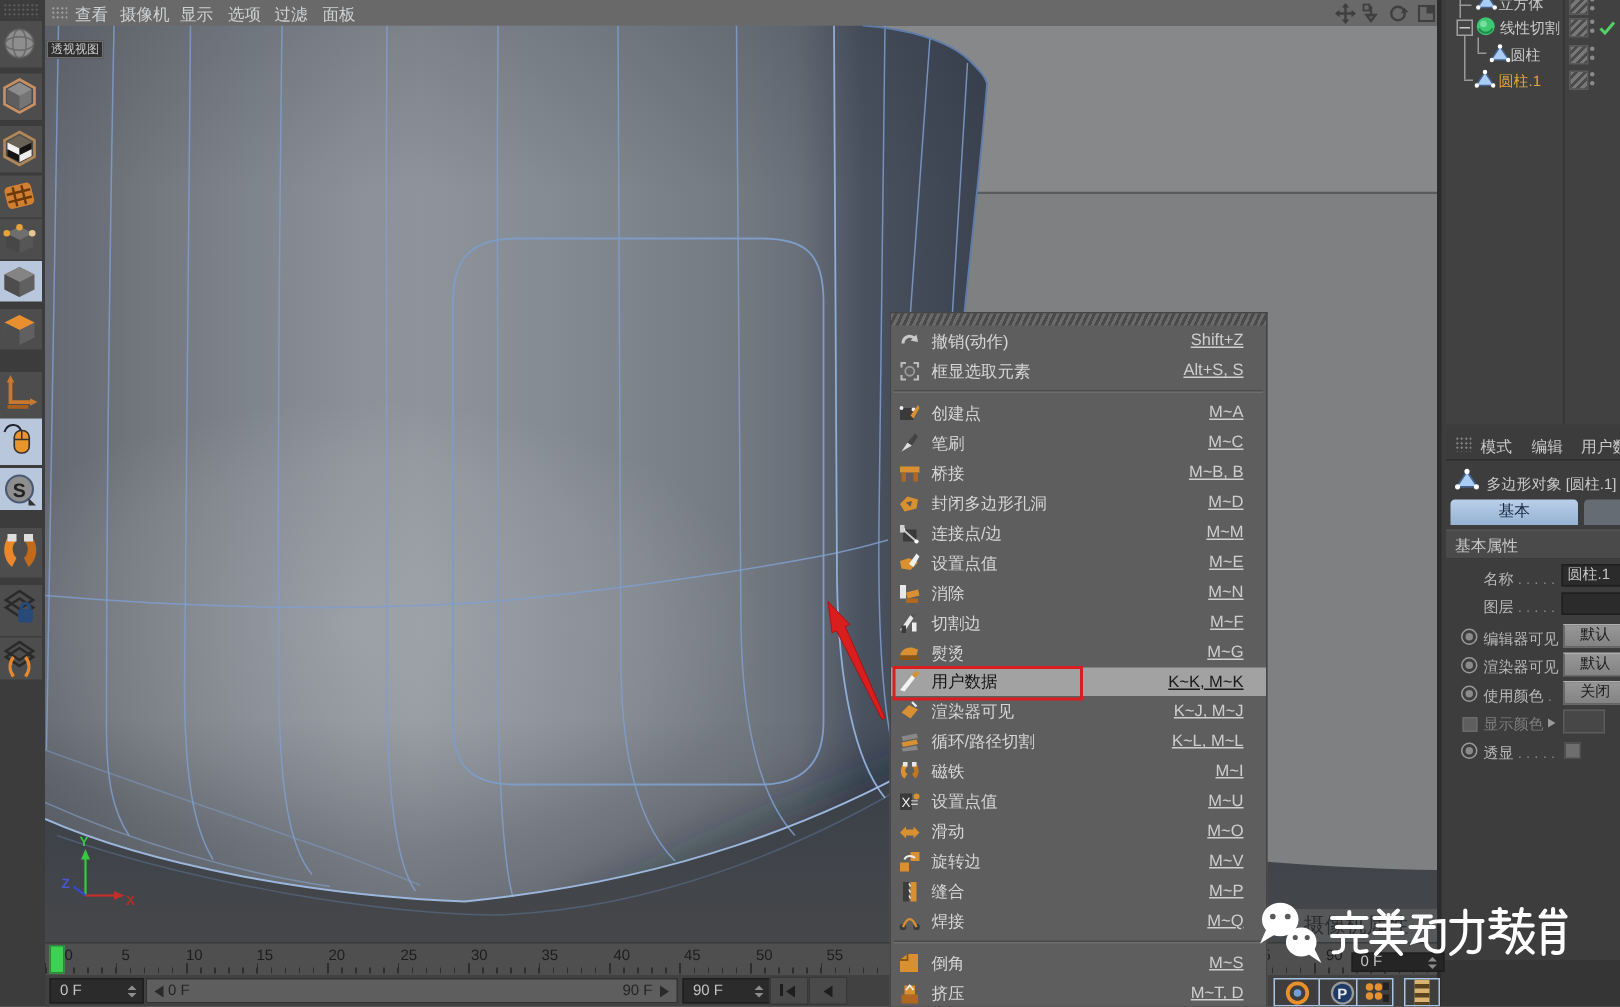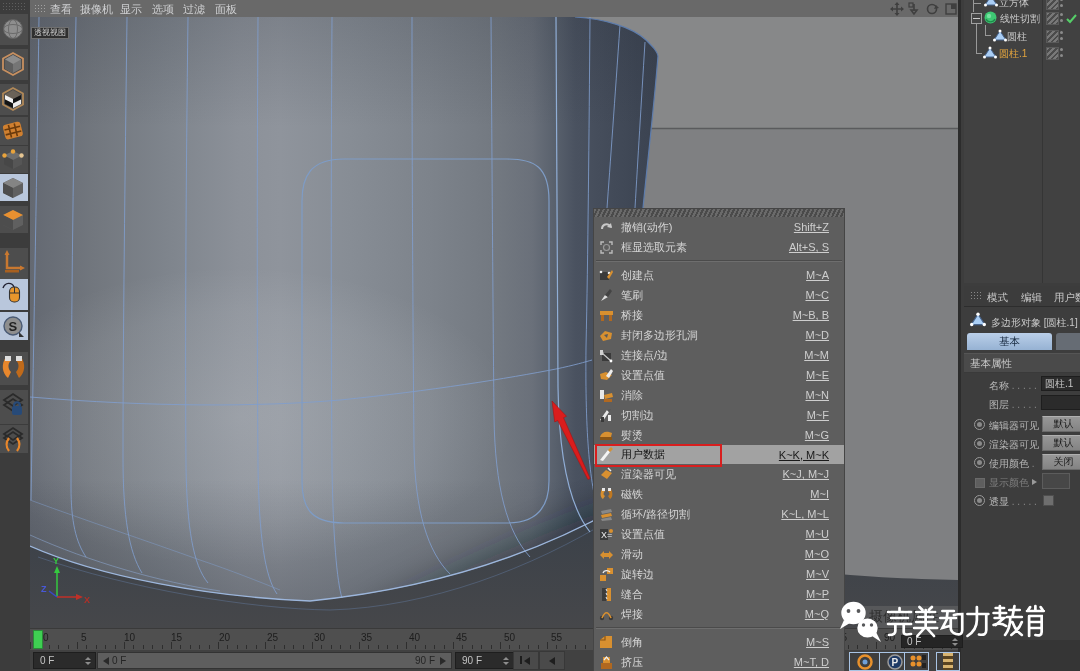--- a/index.html
+++ b/index.html
@@ -449,36 +449,36 @@
 <div class="mi">
       <svg class="mic" viewBox="0 0 15 15">
         <path d="M2,8 L7,3 L13,6 L8,12 Z" fill="#d89030"></path>
         <path d="M9,1 L12,4" stroke="#eee" stroke-width="1.5"></path>
       </svg>
       <span class="txt">渲染器可见</span>
       <span class="sc">K~J, M~J</span>
     </div>
 <div class="mi">
       <svg class="mic" viewBox="0 0 15 15">
+        <path d="M2,4 L12,2 L13,5 L3,7 Z" fill="#888"></path>
+        <path d="M2,8 L12,6 L13,9 L3,11 Z" fill="#d89030"></path>
+        <path d="M2,12 L12,10 L13,13 L3,14 Z" fill="#888"></path>
+      </svg>
+      <span class="txt">循环/路径切割</span>
+      <span class="sc">K~L, M~L</span>
+    </div>
+<div class="mi">
+      <svg class="mic" viewBox="0 0 15 15">
         <path d="M3,2 C1,6 1,10 4,12 L6,9 C4,8 4,6 6,4 Z" fill="#d89030"></path>
         <path d="M12,2 C14,6 14,10 11,12 L9,9 C11,8 11,6 9,4 Z" fill="#c07820"></path>
         <rect x="3" y="1" width="3" height="3" fill="#e8e8e8"></rect>
         <rect x="9" y="1" width="3" height="3" fill="#e8e8e8"></rect>
       </svg>
       <span class="txt">磁铁</span>
       <span class="sc">M~I</span>
-    </div>
-<div class="mi">
-      <svg class="mic" viewBox="0 0 15 15">
-        <path d="M2,4 L12,2 L13,5 L3,7 Z" fill="#888"></path>
-        <path d="M2,8 L12,6 L13,9 L3,11 Z" fill="#d89030"></path>
-        <path d="M2,12 L12,10 L13,13 L3,14 Z" fill="#888"></path>
-      </svg>
-      <span class="txt">循环/路径切割</span>
-      <span class="sc">K~L, M~L</span>
     </div>
 <div class="mi">
       <svg class="mic" viewBox="0 0 15 15">
         <rect x="1" y="2" width="8" height="11" fill="#3a3a3a"></rect>
         <text x="2" y="11" font-size="9" fill="#eee">X=</text>
         <circle cx="12" cy="4" r="2" fill="#d89030"></circle>
       </svg>
       <span class="txt">设置点值</span>
       <span class="sc">M~U</span>
     </div>

